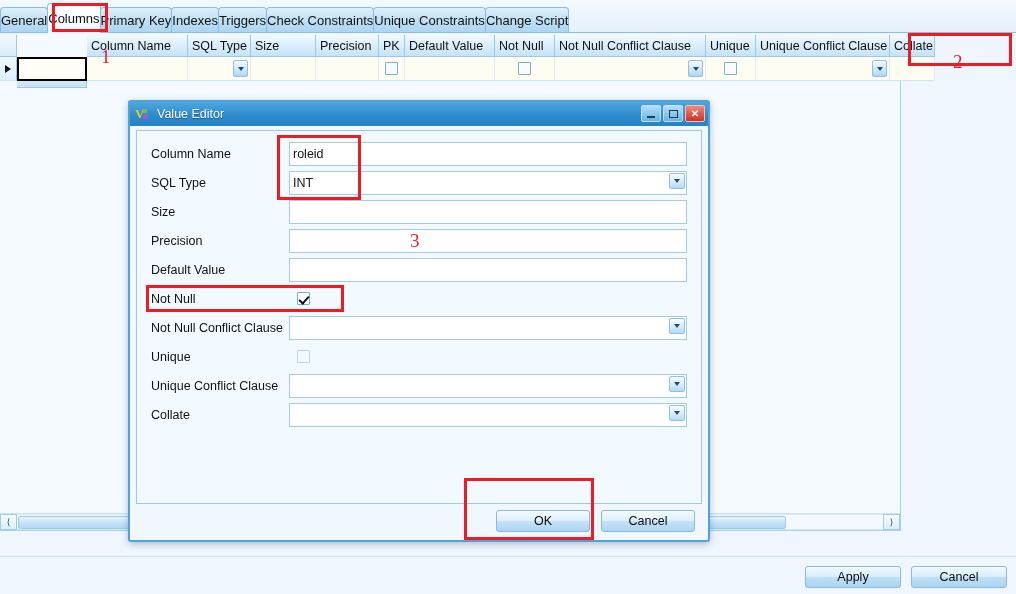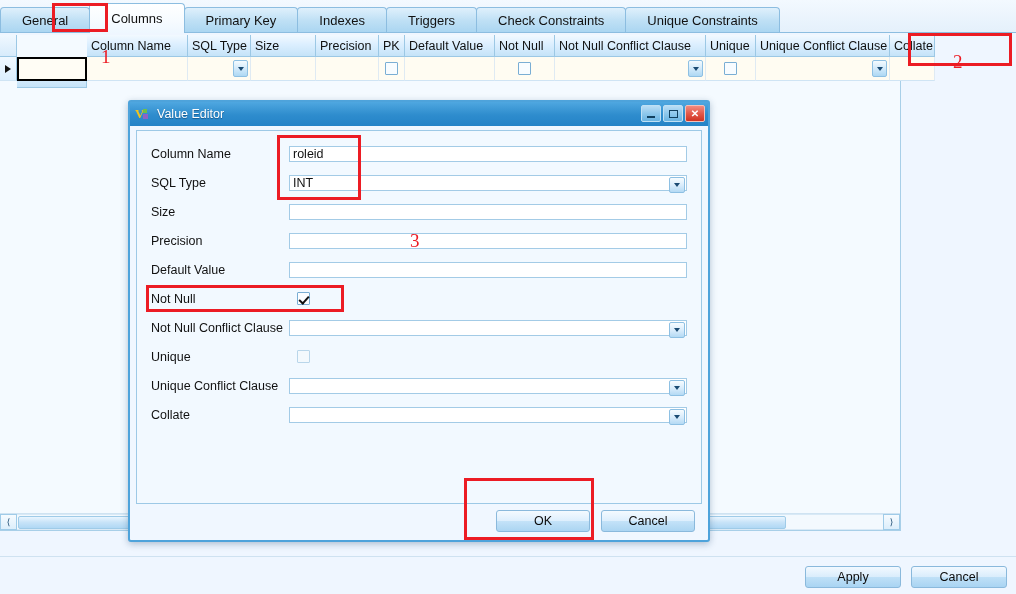--- a/index.html
+++ b/index.html
@@ -28,21 +28,21 @@
   }
   .tabstrip .tabrow {
     position: absolute;
     left: 0; top: 4px;
     display: flex;
     align-items: flex-end;
     height: 29px;
   }
   .tab {
     height: 26px;
-    padding: 0 21px;
+    padding: 0 0;
     display: flex;
     align-items: center;
     justify-content: center;
     font-size: 13px;
     color: #111;
     border: 1px solid #8cbde0;
     border-bottom: none;
     border-radius: 4px 4px 0 0;
     background: linear-gradient(to bottom, #dff0fc 0%, #bfe0f5 50%, #a9d5f1 100%);
     margin-right: -1px;
@@ -323,21 +323,21 @@
     align-items: center;
   }
   .flabel {
     width: 152px;
     padding-left: 14px;
     font-size: 12.5px;
     color: #111;
     flex: none;
   }
   .finput {
-    width: 398px; height: 16px;
+    width: 398px; height: 24px;
     background: #ffffff;
     border: 1px solid #a3cbe6;
     display: flex;
     align-items: center;
     padding-left: 3px;
     font-size: 12.5px;
     color: #111;
     position: relative;
   }
   .finput.combo { padding-right: 19px; }
@@ -410,20 +410,21 @@
 
   <div class="tabstrip">
     <div class="tabrow" id="tabrow">
         <div class="tab">General</div>
         <div class="tab active">Columns</div>
         <div class="tab">Primary Key</div>
         <div class="tab">Indexes</div>
         <div class="tab">Triggers</div>
         <div class="tab">Check Constraints</div>
         <div class="tab">Unique Constraints</div>
+        <div class="tab">Change Script</div>
       </div>
     <div class="underline"></div>
   </div>
 
   <div class="grid">
     <div class="grid-headrow">
       <div class="gutter-head"></div>
       <div id="gridhead" style="display:flex">
           <div class="gh" style="width: 70px; margin-top: 31px;">RecNo</div>
           <div class="gh" style="width: 101px;">Column Name</div>

